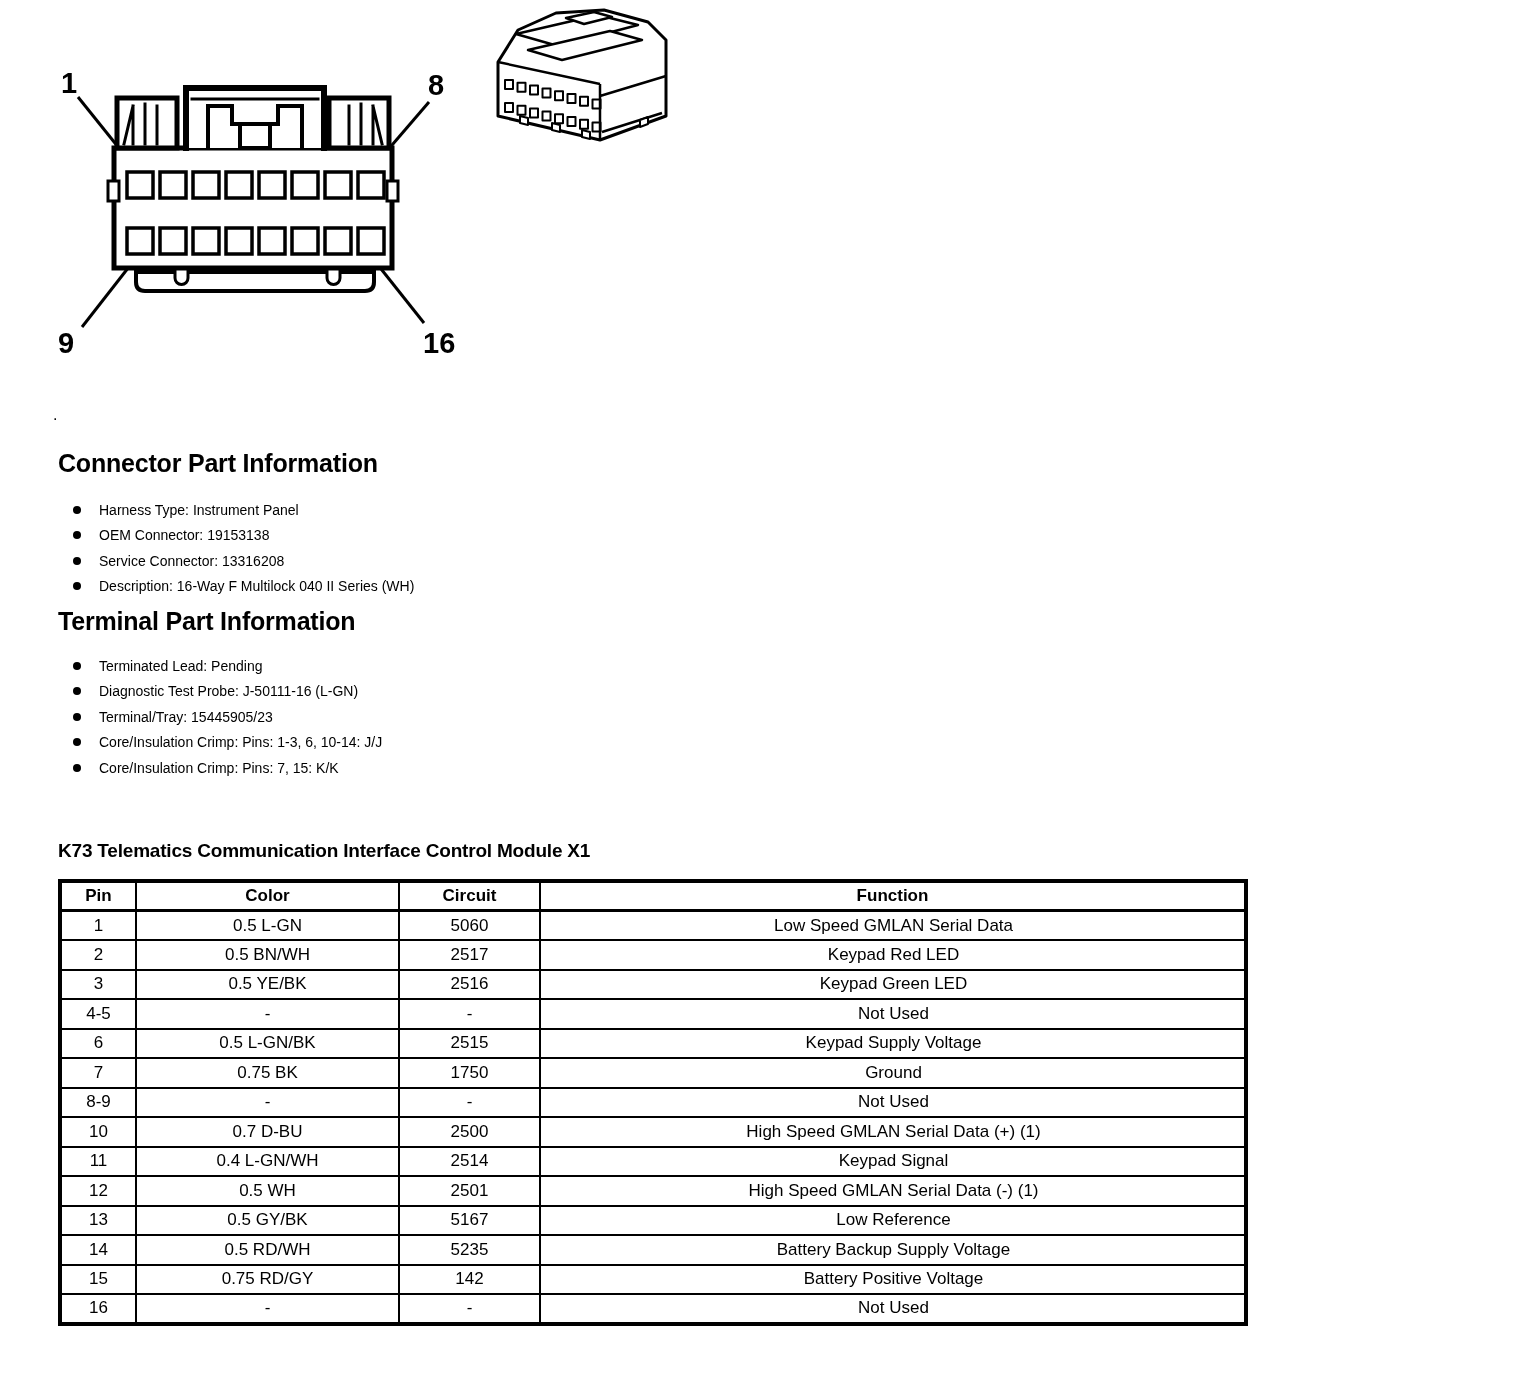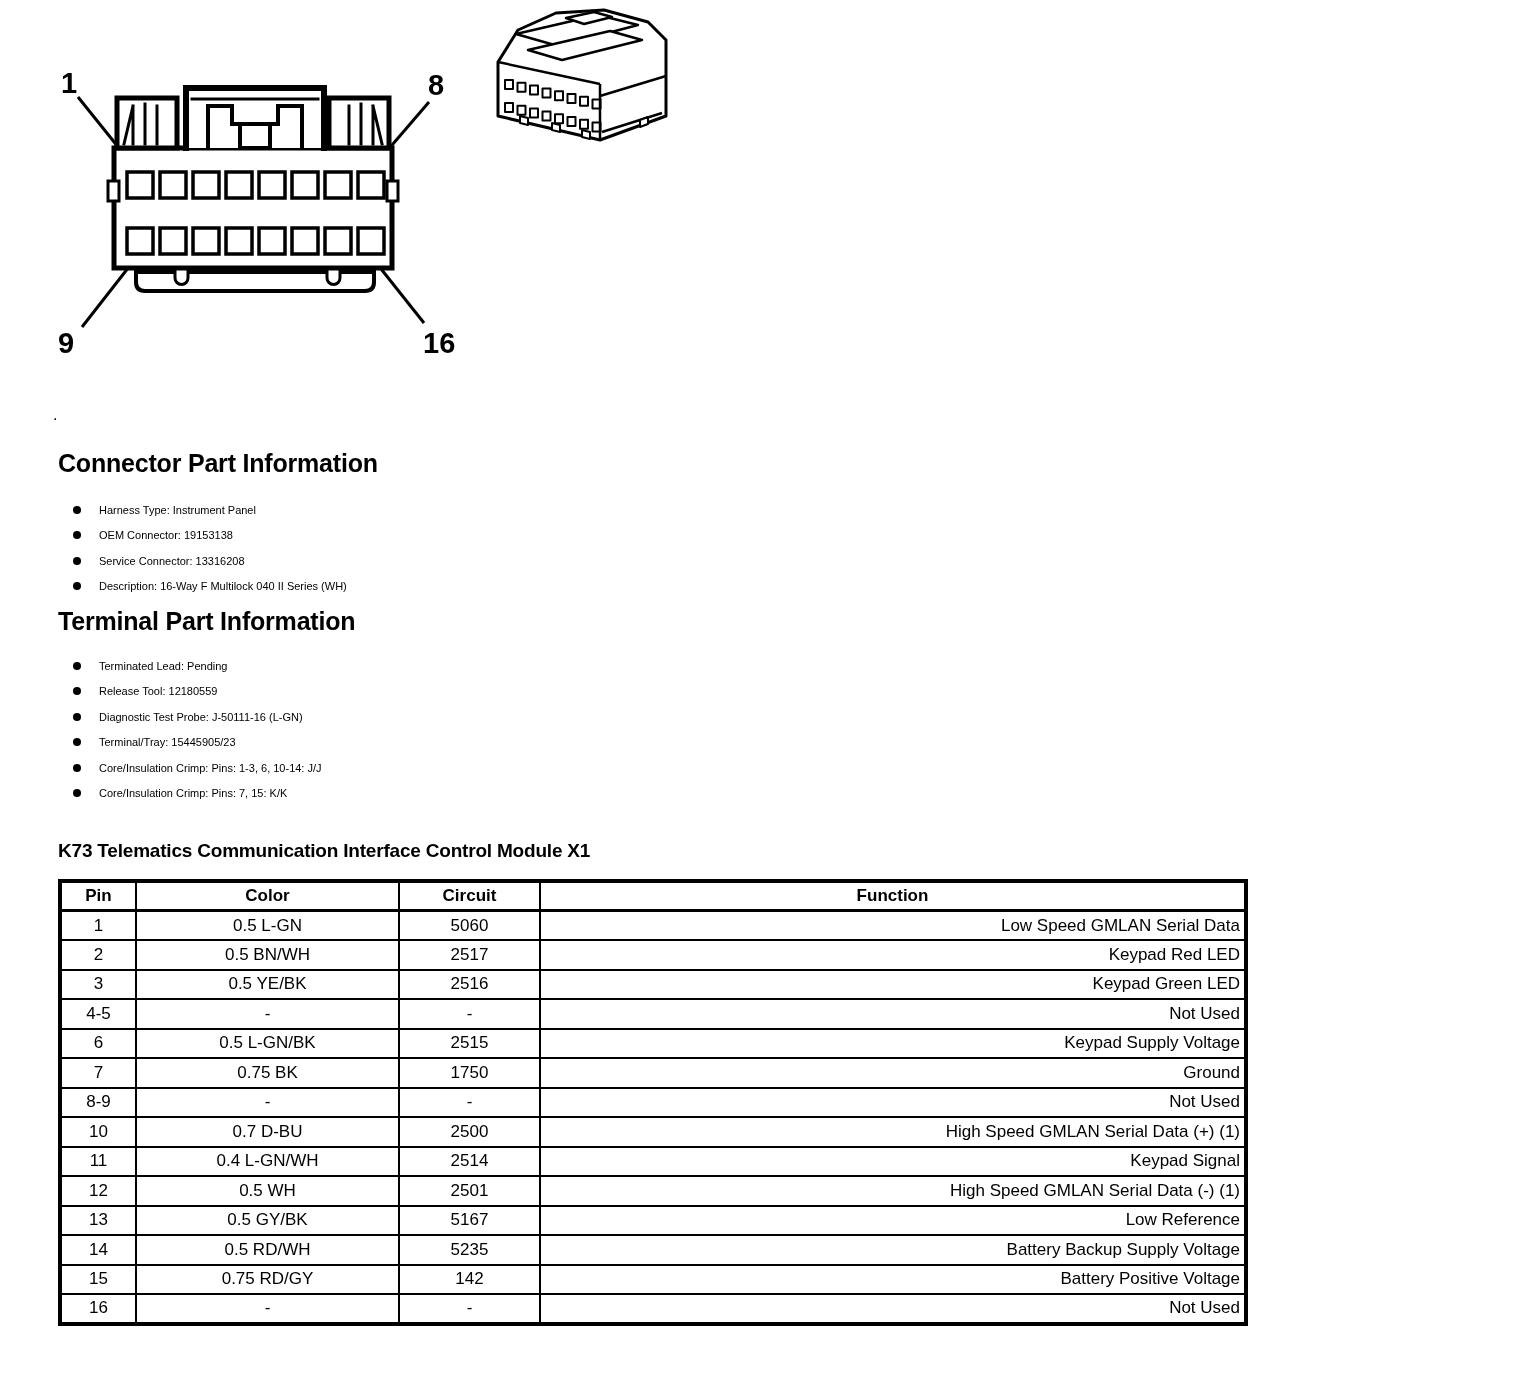--- a/index.html
+++ b/index.html
@@ -14,21 +14,21 @@
   .heading {
     position:absolute; left:58px; font-size:25px; font-weight:bold;
     letter-spacing:-0.2px; line-height:22px; white-space:nowrap;
   }
   .h-connector { top:452px; }
   .h-terminal  { top:610px; }
   .bullet-list { position:absolute; left:73px; list-style:none; }
   .bl-connector { top:498px; }
   .bl-terminal  { top:654px; }
   .bullet-list li {
-    position:relative; padding-left:26px; font-size:11px;
+    position:relative; padding-left:26px; font-size:14px;
     line-height:25.4px; height:25.4px; white-space:nowrap;
   }
   .bullet-list .dot {
     position:absolute; left:0; top:8px; width:8px; height:8px;
     background:#000; border-radius:50%;
   }
   .table-title {
     position:absolute; left:58px; top:840px; width:1186px;
     text-align:left; font-size:19px; font-weight:bold;
     letter-spacing:-0.2px; white-space:nowrap;
@@ -36,21 +36,21 @@
   table.pin-table {
     position:absolute; left:58px; top:879px; width:1186px;
     border-collapse:collapse; table-layout:fixed;
     border:4px solid #000;
   }
   .pin-table th, .pin-table td {
     border:2px solid #000; height:29.5px; padding:0 4px;
     font-size:17px; text-align:center; white-space:nowrap; overflow:hidden;
   }
   .pin-table th { font-weight:bold; border-bottom:3px solid #000; }
-  .pin-table td.fn { text-align:right; padding-left:6px; }
+  .pin-table td.fn { text-align:center; padding-left:6px; }
 </style>
 </head>
 <body>
 
 <div class="page">
 
   <svg class="fig-svg" width="720" height="380" viewBox="0 0 720 380">
 
     <g stroke="#000" stroke-width="3">
       <path d="M78,97 L139,173"></path>
@@ -150,21 +150,20 @@
   <ul class="bullet-list bl-connector">
       <li><span class="dot"></span><span>Harness Type: Instrument Panel</span></li>
       <li><span class="dot"></span><span>OEM Connector: 19153138</span></li>
       <li><span class="dot"></span><span>Service Connector: 13316208</span></li>
       <li><span class="dot"></span><span>Description: 16-Way F Multilock 040 II Series (WH)</span></li>
     </ul>
 
   <div class="heading h-terminal">Terminal Part Information</div>
   <ul class="bullet-list bl-terminal">
       <li><span class="dot"></span><span>Terminated Lead: Pending</span></li>
-      <li><span class="dot"></span><span>Release Tool: 12180559</span></li>
       <li><span class="dot"></span><span>Diagnostic Test Probe: J-50111-16 (L-GN)</span></li>
       <li><span class="dot"></span><span>Terminal/Tray: 15445905/23</span></li>
       <li><span class="dot"></span><span>Core/Insulation Crimp: Pins: 1-3, 6, 10-14: J/J</span></li>
       <li><span class="dot"></span><span>Core/Insulation Crimp: Pins: 7, 15: K/K</span></li>
     </ul>
 
   <div class="table-title">K73 Telematics Communication Interface Control Module X1</div>
 
   <table class="pin-table">
     <colgroup>

